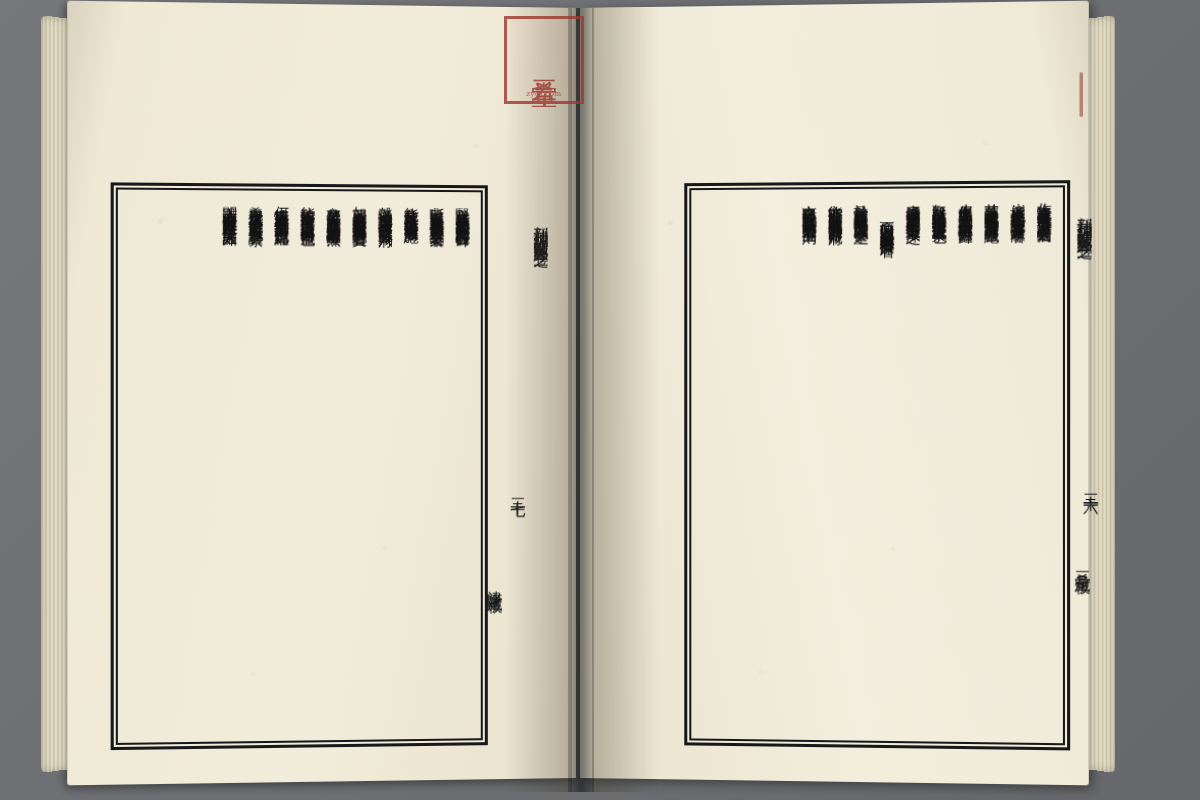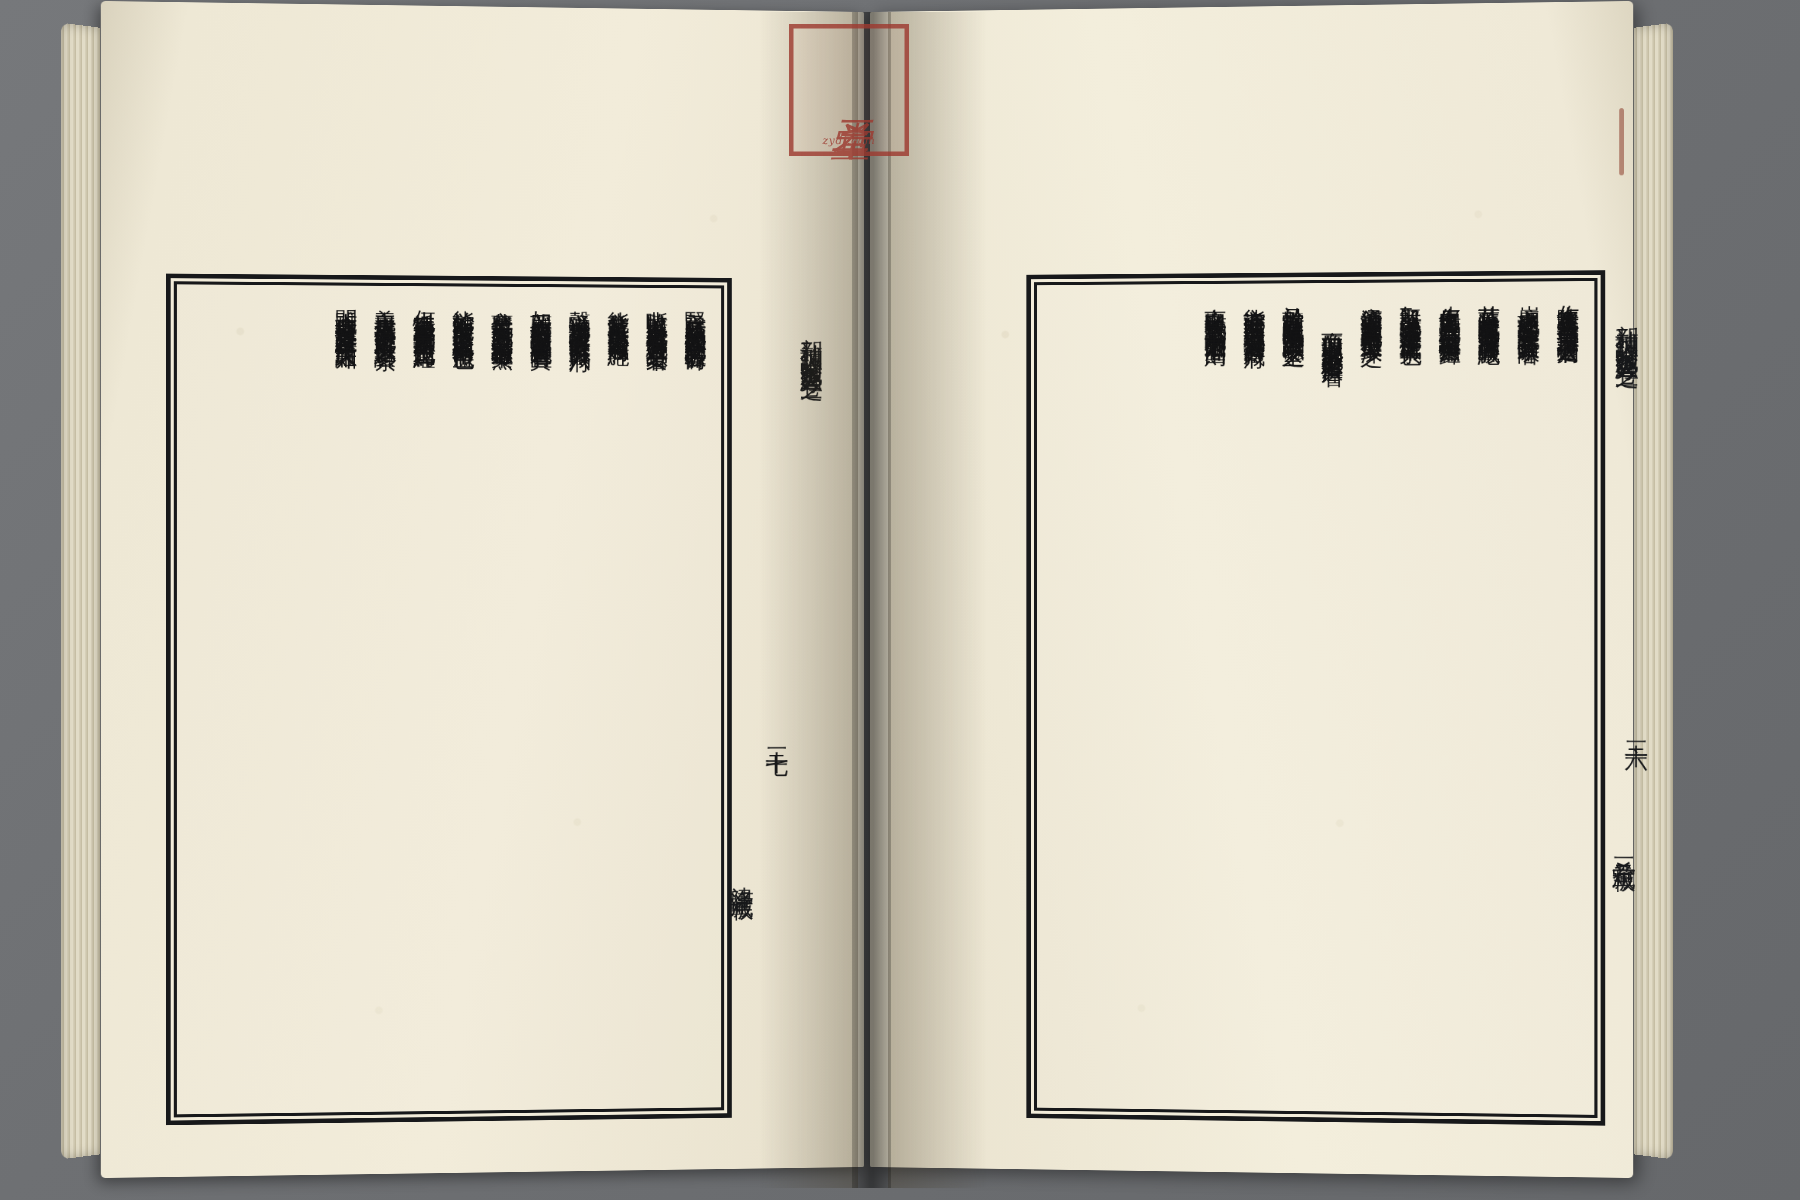--- a/index.html
+++ b/index.html
@@ -161,35 +161,34 @@
     color: #17181a;
     white-space: nowrap;
   }
   .r-title { left: 4px;  top: 24px; }
   .r-page  { left: 10px; top: 296px; font-size: 13px; }
   .r-pub   { left: 2px;  top: 372px; font-size: 13.5px; }
 
   
   .seal {
     position: absolute;
-    left: 450px;
+    left: 428px;
     top: 8px;
     width: 74px;
     height: 82px;
     border: 3px solid #9d3a30;
     color: #9d3a30;
     background: rgba(200,120,100,0.06);
     display: flex;
     align-items: center;
     justify-content: center;
     font-family: "DejaVu Serif", serif;
     font-size: 26px;
     letter-spacing: 0;
     opacity: 0.82;
-    font-style: italic;
   }
   .seal .seal-chars {
     writing-mode: vertical-rl;
     text-orientation: upright;
     line-height: 1.05;
     text-align: center;
   }
   .seal .seal-url {
     position: absolute;
     bottom: 3px;

